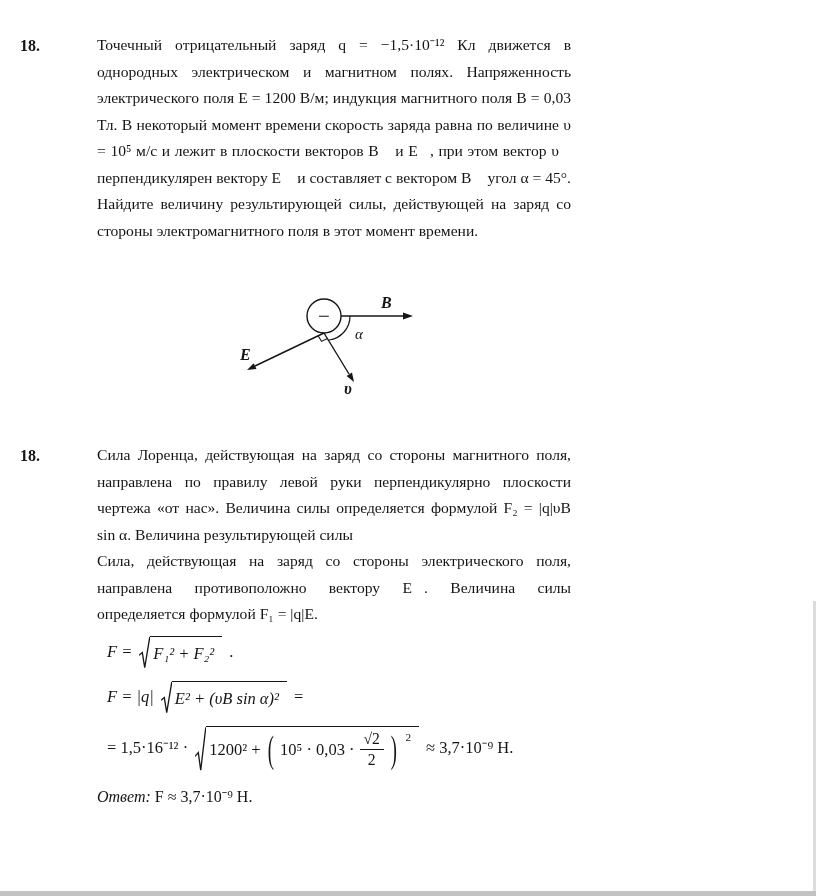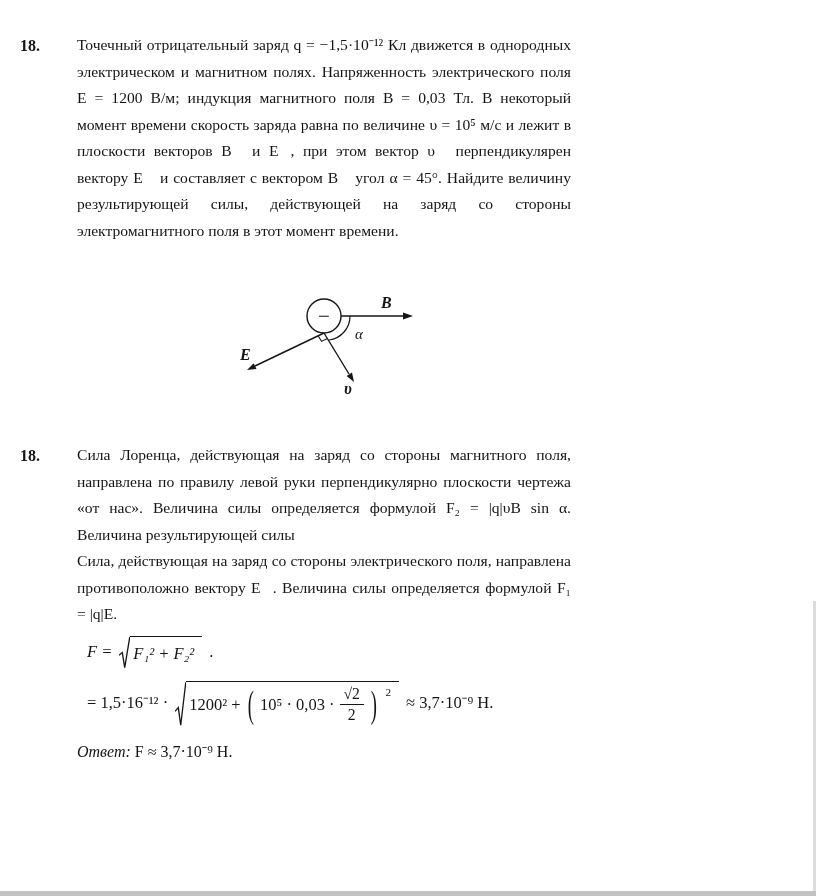--- a/index.html
+++ b/index.html
@@ -22,20 +22,21 @@
   .solution-row { margin-top: 40px; }
   .qnum {
     font-weight: bold;
     font-size: 16px;
     line-height: 1.7;
   }
   .body-text {
     font-size: 15.6px;
     line-height: 1.7;
     text-align: justify;
+    margin-left: 20px;
   }
   .body-text p { margin: 0; }
   .sol-heading { font-style: italic; }
 
   figure.diagram {
     margin: 46px 0 0 232px;
     width: 200px;
     height: 112px;
     padding: 0;
   }
@@ -165,20 +166,32 @@
           <span class="rad">
             <svg viewBox="0 0 10 24" preserveAspectRatio="none">
                 <path d="M0 14 L3 12 L5.2 23 L9.8 0.7" vector-effect="non-scaling-stroke"></path>
               </svg>
           </span>
           <span class="under mi">F₁² + F₂²</span>
         </span>
         <span>.</span>
       </div>
 
+      <div class="formula">
+        <span class="mi">F = |q|</span>
+        <span class="sqrt">
+          <span class="rad">
+            <svg viewBox="0 0 10 24" preserveAspectRatio="none">
+                <path d="M0 14 L3 12 L5.2 23 L9.8 0.7" vector-effect="non-scaling-stroke"></path>
+              </svg>
+          </span>
+          <span class="under mi">E² + (υB sin α)²</span>
+        </span>
+        <span>=</span>
+      </div>
 
       <div class="formula">
         <span>= 1,5·16⁻¹² ·</span>
         <span class="sqrt">
           <span class="rad">
             <svg viewBox="0 0 10 24" preserveAspectRatio="none">
                 <path d="M0 16 L3 14 L5.2 23.3 L9.8 0.7" vector-effect="non-scaling-stroke"></path>
               </svg>
           </span>
           <span class="under">

